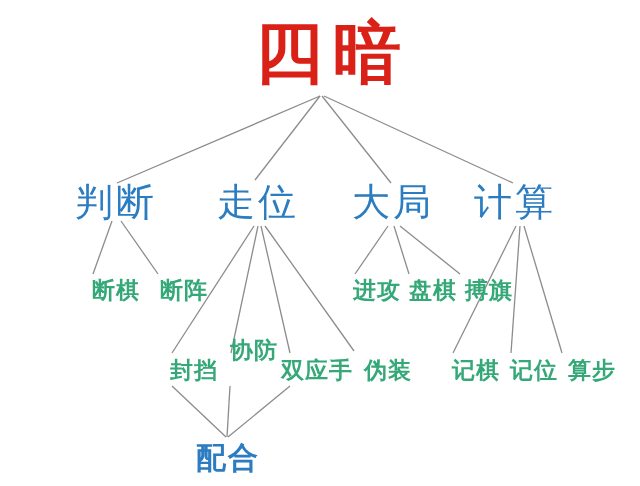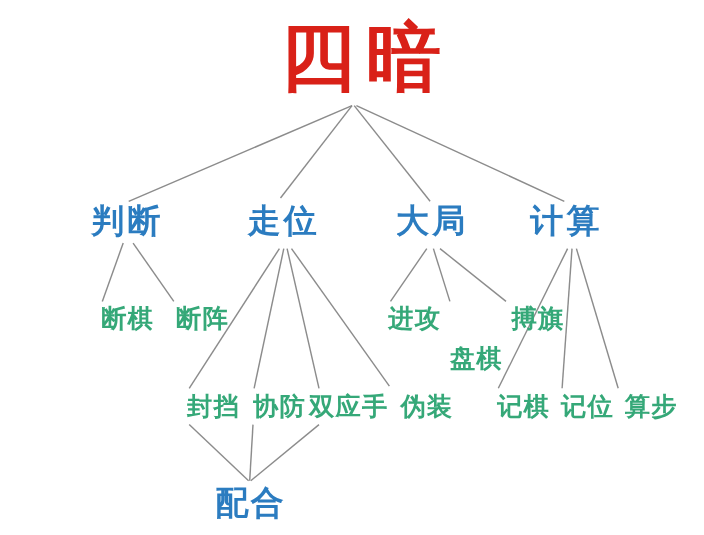--- a/index.html
+++ b/index.html
@@ -36,22 +36,22 @@
   }
   .node.root {
     font-family: "DejaVu Serif", serif;
     font-weight: bold;
     font-size: 68px;
     letter-spacing: 10px;
     padding-left: 10px; 
     color: var(--c-root);
   }
   .node.branch {
-    font-weight: bold;
-    font-size: 30px;
+    font-weight: normal;
+    font-size: 38px;
     letter-spacing: 3px;
     color: var(--c-branch);
   }
   .node.leaf {
     font-weight: 600;
     font-size: 23px;
     letter-spacing: 1px;
     color: var(--c-leaf);
     padding-left: 48px;
   }
@@ -99,24 +99,24 @@
     </svg>
   <div id="nodes">
       <div class="node root" style="left: 328px; top: 52px;">四暗</div>
       <div class="node branch" style="left: 116px; top: 202px;">判断</div>
       <div class="node branch" style="left: 258px; top: 202px;">走位</div>
       <div class="node branch" style="left: 393px; top: 202px;">大局</div>
       <div class="node branch" style="left: 515px; top: 202px;">计算</div>
       <div class="node leaf" style="left: 92px; top: 290px;">断棋</div>
       <div class="node leaf" style="left: 160px; top: 290px;">断阵</div>
       <div class="node leaf" style="left: 353px; top: 290px;">进攻</div>
-      <div class="node leaf" style="left: 409px; top: 290px; margin-top: 36px;">盘棋</div>
+      <div class="node leaf" style="left: 409px; top: 290px;">盘棋</div>
       <div class="node leaf" style="left: 465px; top: 290px;">搏旗</div>
       <div class="node leaf" style="left: 170px; top: 370px;">封挡</div>
-      <div class="node leaf" style="left: 230px; top: 370px;">协防</div>
+      <div class="node leaf" style="left: 230px; top: 350px;">协防</div>
       <div class="node leaf" style="left: 293px; top: 370px;">双应手</div>
       <div class="node leaf" style="left: 364px; top: 370px;">伪装</div>
       <div class="node leaf" style="left: 452px; top: 370px;">记棋</div>
       <div class="node leaf" style="left: 510px; top: 370px;">记位</div>
       <div class="node leaf" style="left: 568px; top: 370px;">算步</div>
       <div class="node combine" style="left: 228px; top: 458px;">配合</div>
     </div>
 </div>
 
 </body></html>

